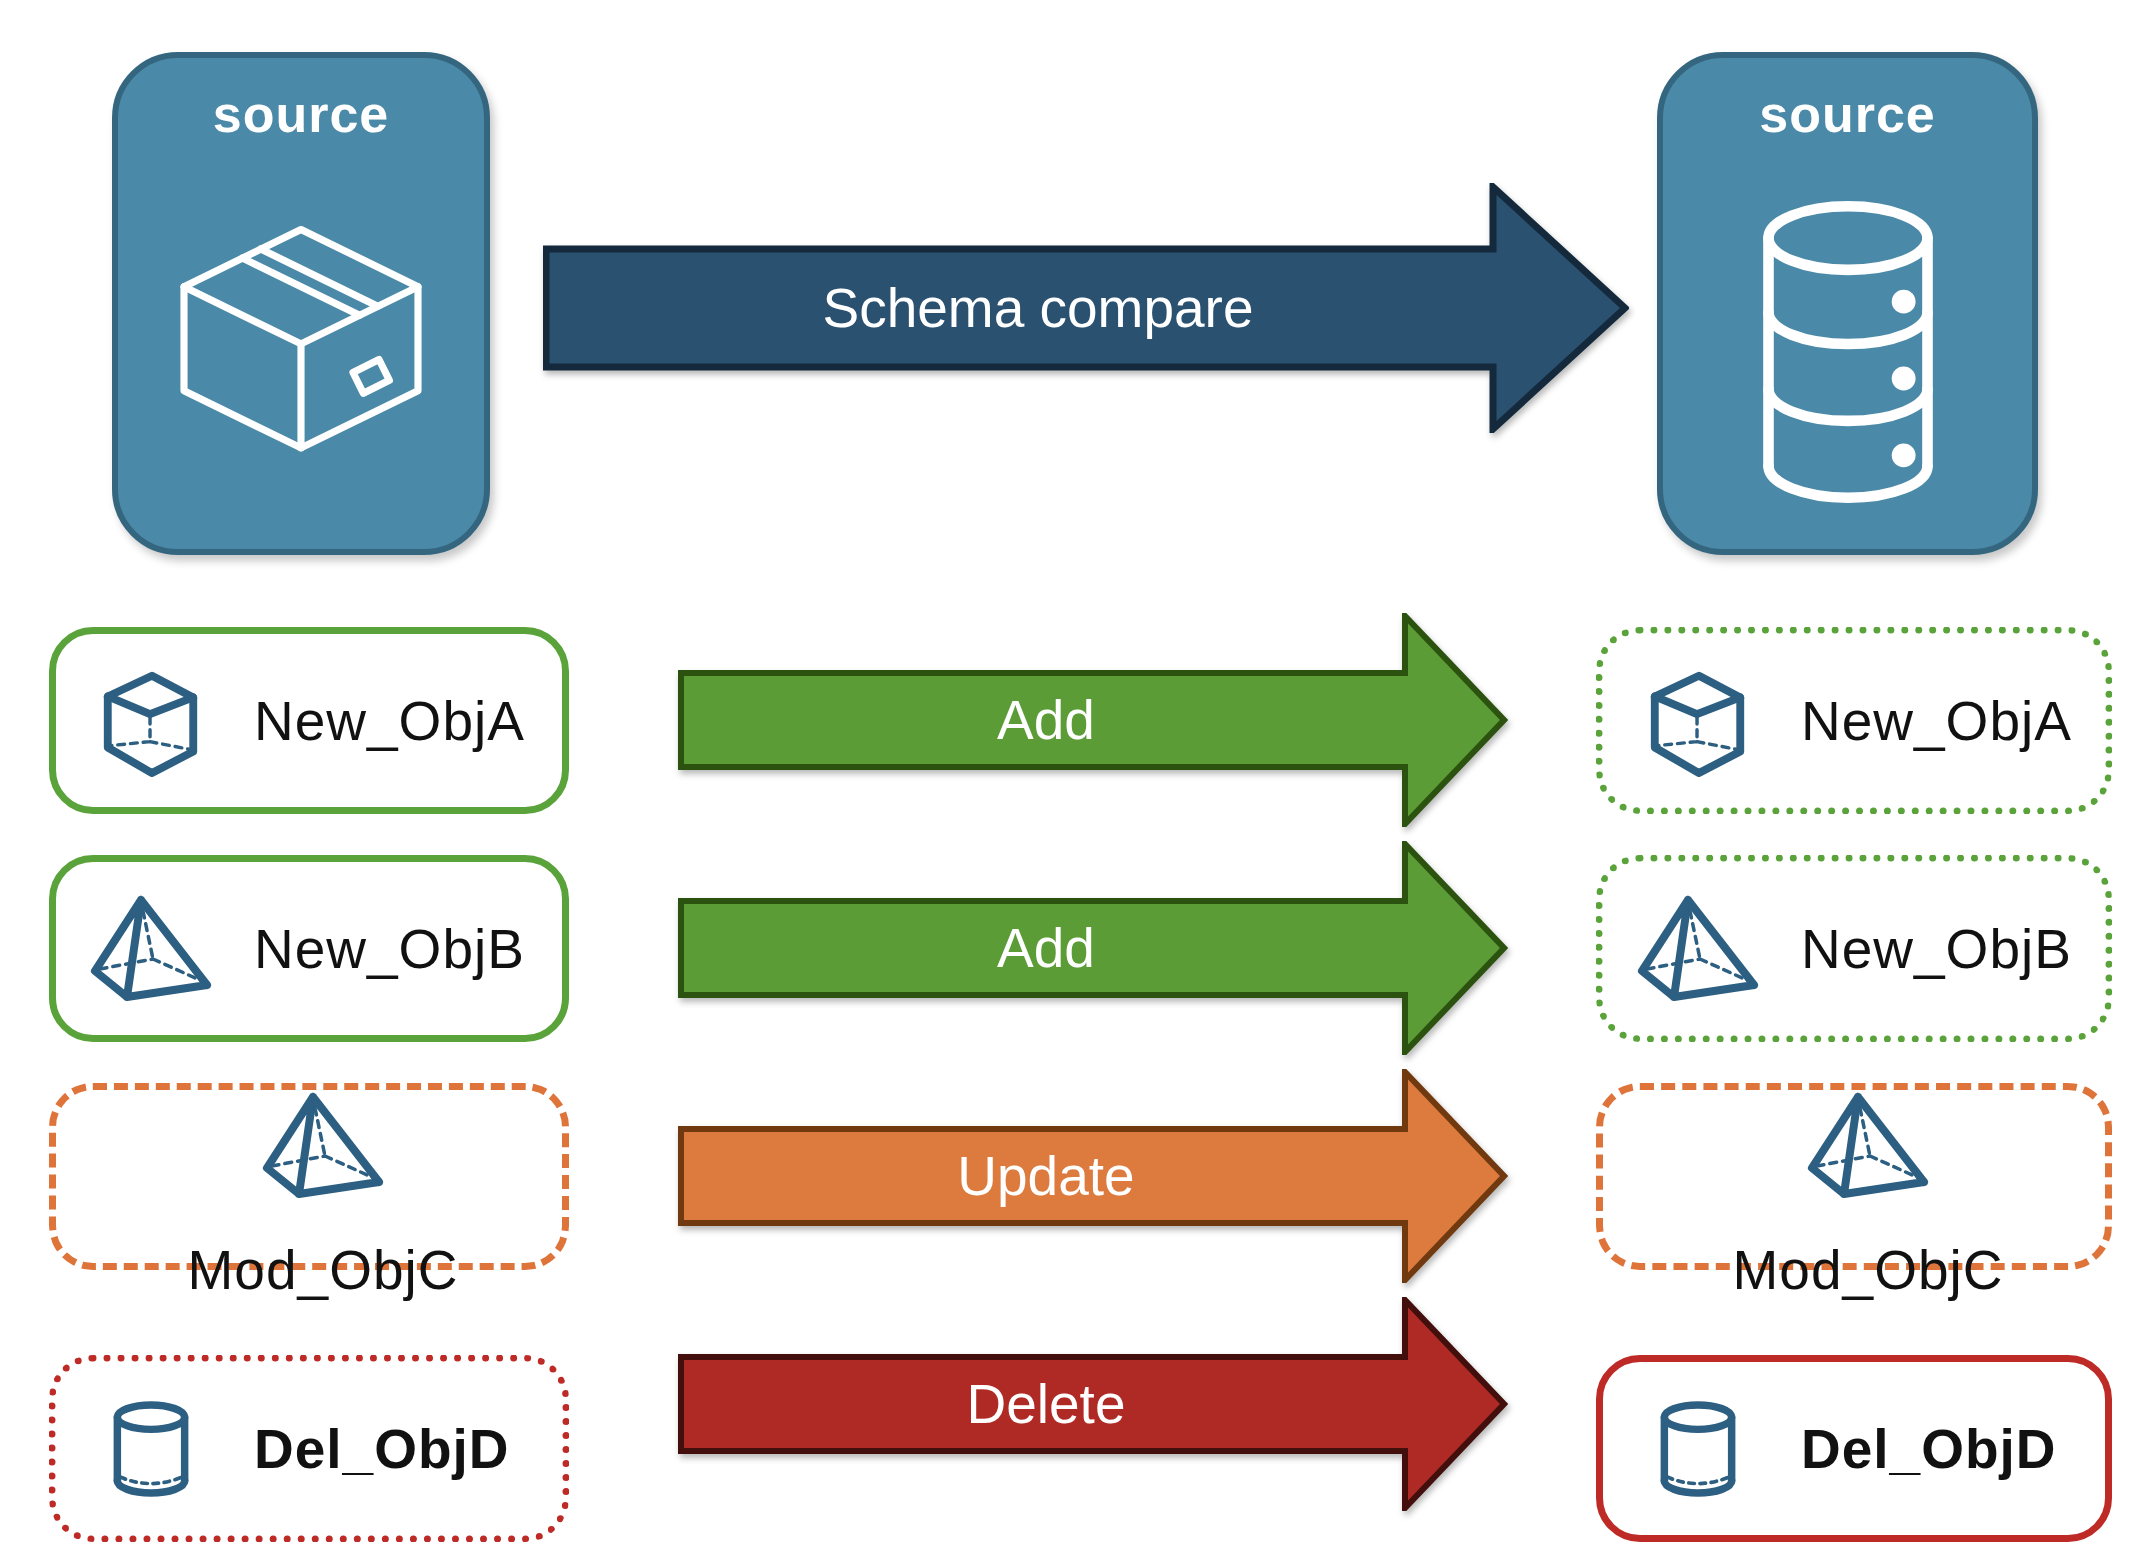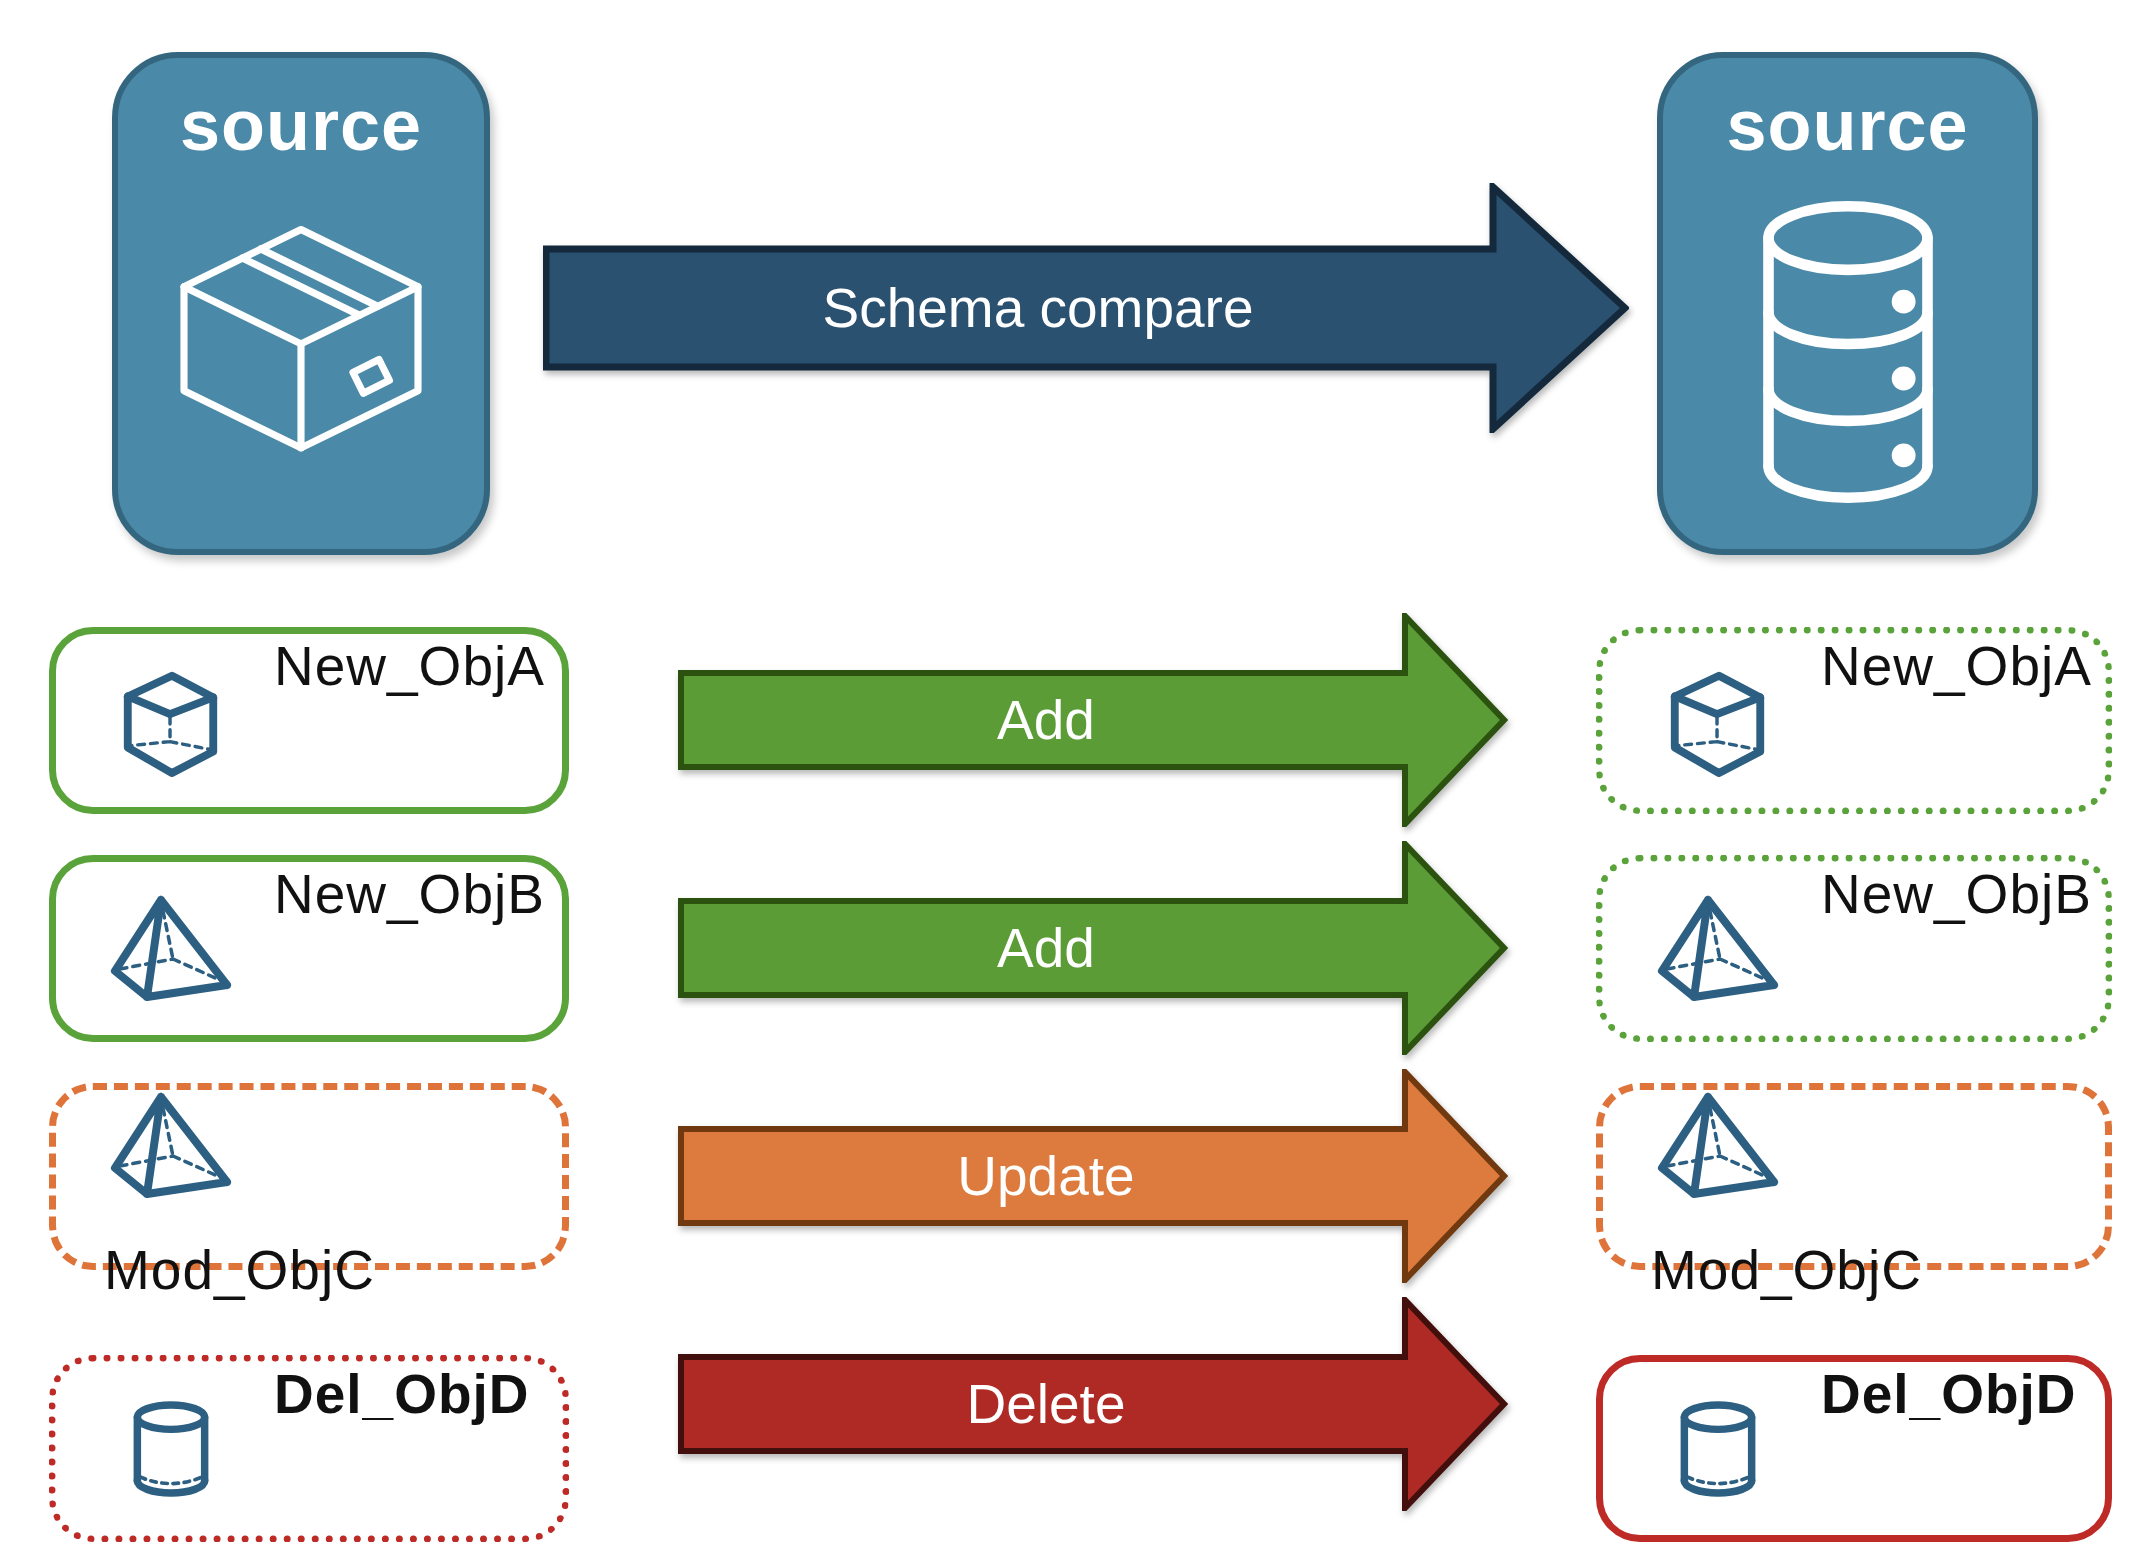--- a/index.html
+++ b/index.html
@@ -9,21 +9,21 @@
   }
   
   .panel{
     position:absolute;top:52px;height:503px;background:#4A89A7;
     border:6px solid #34677F;border-radius:66px;box-sizing:border-box;
     box-shadow:4px 6px 8px rgba(0,0,0,0.22);
   }
   .panel-src{left:112px;width:378px;}
   .panel-tgt{left:1657px;width:381px;}
   .panel-label{
-    color:#ffffff;font-size:72px;font-weight:bold;text-align:center;
+    color:#ffffff;font-size:52px;font-weight:bold;text-align:center;
     margin-top:26px;letter-spacing:1px;
   }
   .panel-icon{position:absolute;left:50%;transform:translateX(-50%);}
   .pkg-icon{top:148px;}
   .db-icon{top:140px;}
 
   
   .arrow-svg{position:absolute;filter:drop-shadow(2px 4px 3px rgba(0,0,0,0.28));}
   .compare-arrow{left:543px;top:183px;}
   .action-arrow{left:678px;}
@@ -33,22 +33,22 @@
   .poly-update{fill:#DD7A3D;stroke:#70390F;stroke-width:6;}
   .poly-delete{fill:#B02A25;stroke:#420F0D;stroke-width:6;}
   .arrow-text{
     fill:#ffffff;font-size:55px;font-family:"Liberation Sans",sans-serif;
     text-anchor:middle;
   }
 
   
   .obj-box{
     position:absolute;height:187px;background:#ffffff;border-radius:44px;
-    box-sizing:border-box;display:flex;
-    padding-left:48px;gap:36px;
+    box-sizing:border-box;display:flex;align-items:center;
+    padding-left:28px;gap:36px;
   }
   .col-src{left:49px;width:520px;}
   .col-tgt{left:1596px;width:516px;}
   .row-0{top:627px;} .row-1{top:855px;} .row-2{top:1083px;} .row-3{top:1355px;font-weight:bold;}
   .bs-solid-green {border:7px solid  #5AA33A;}
   .bs-dotted-green{border:7px dotted #5AA33A;}
   .bs-dashed-orange{border:7px dashed #DE7439;flex-direction:column;}
   .bs-dotted-red {border:7px dotted #BE2B27;}
   .bs-solid-red  {border:7px solid  #BE2B27;}
   .ic{width:134px;flex:0 0 auto;display:flex;justify-content:center;align-items:center;}

